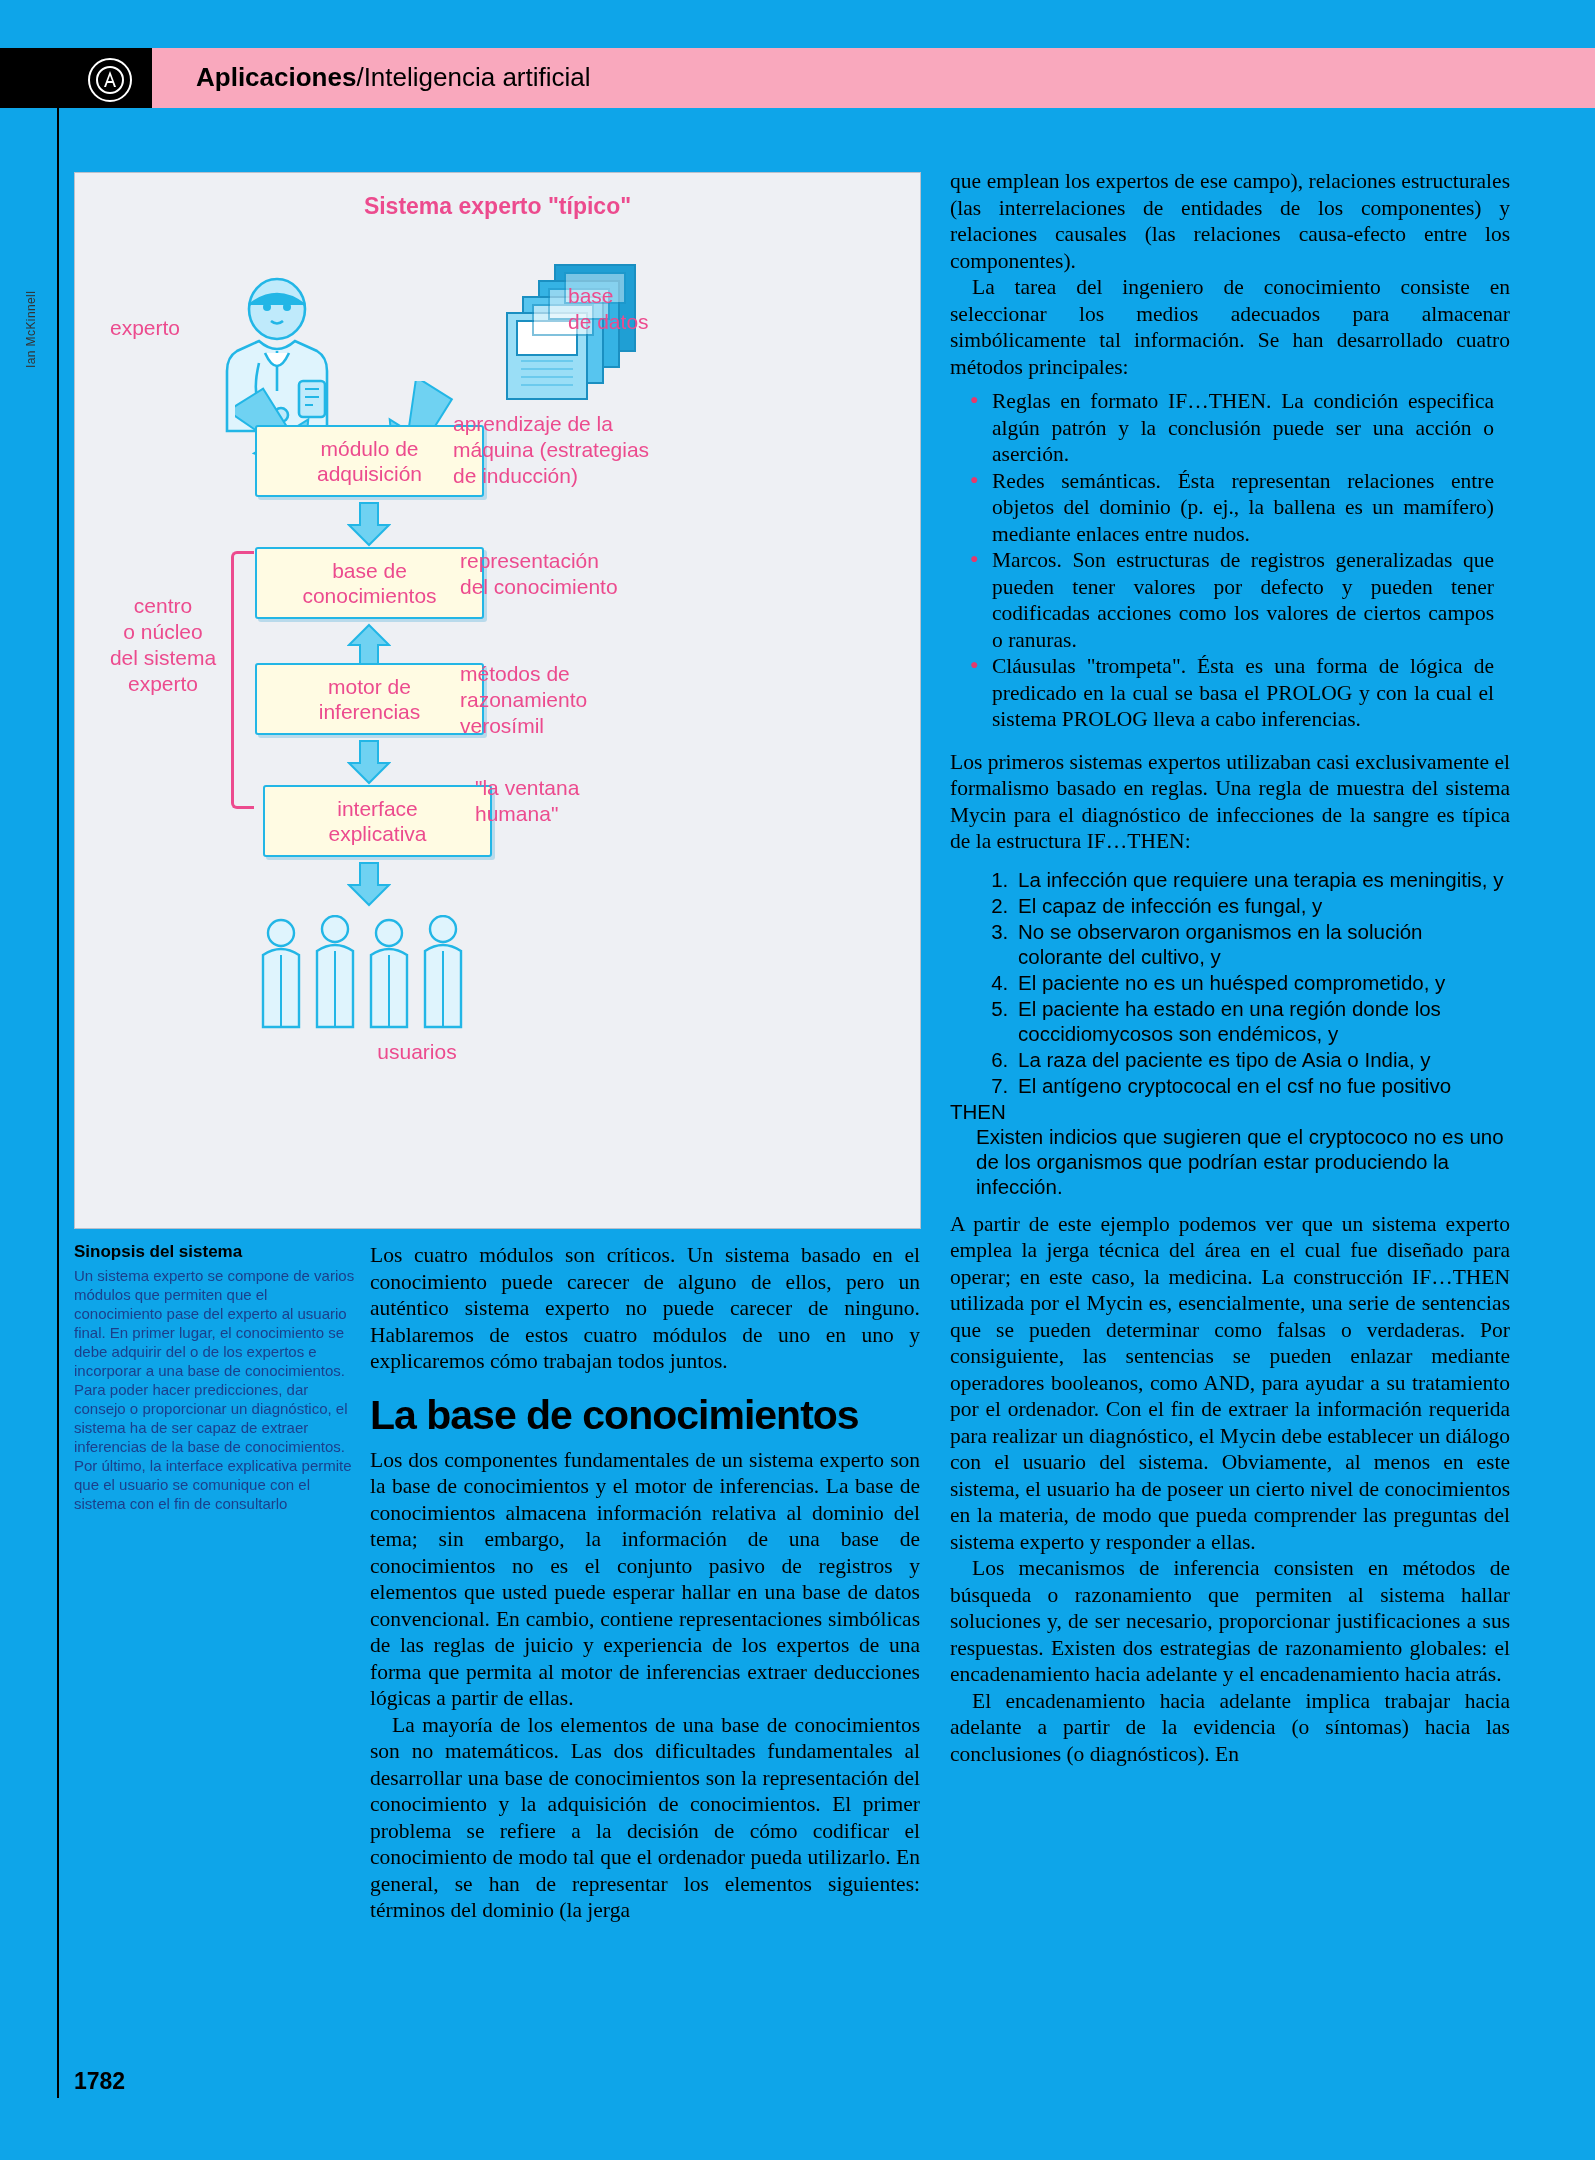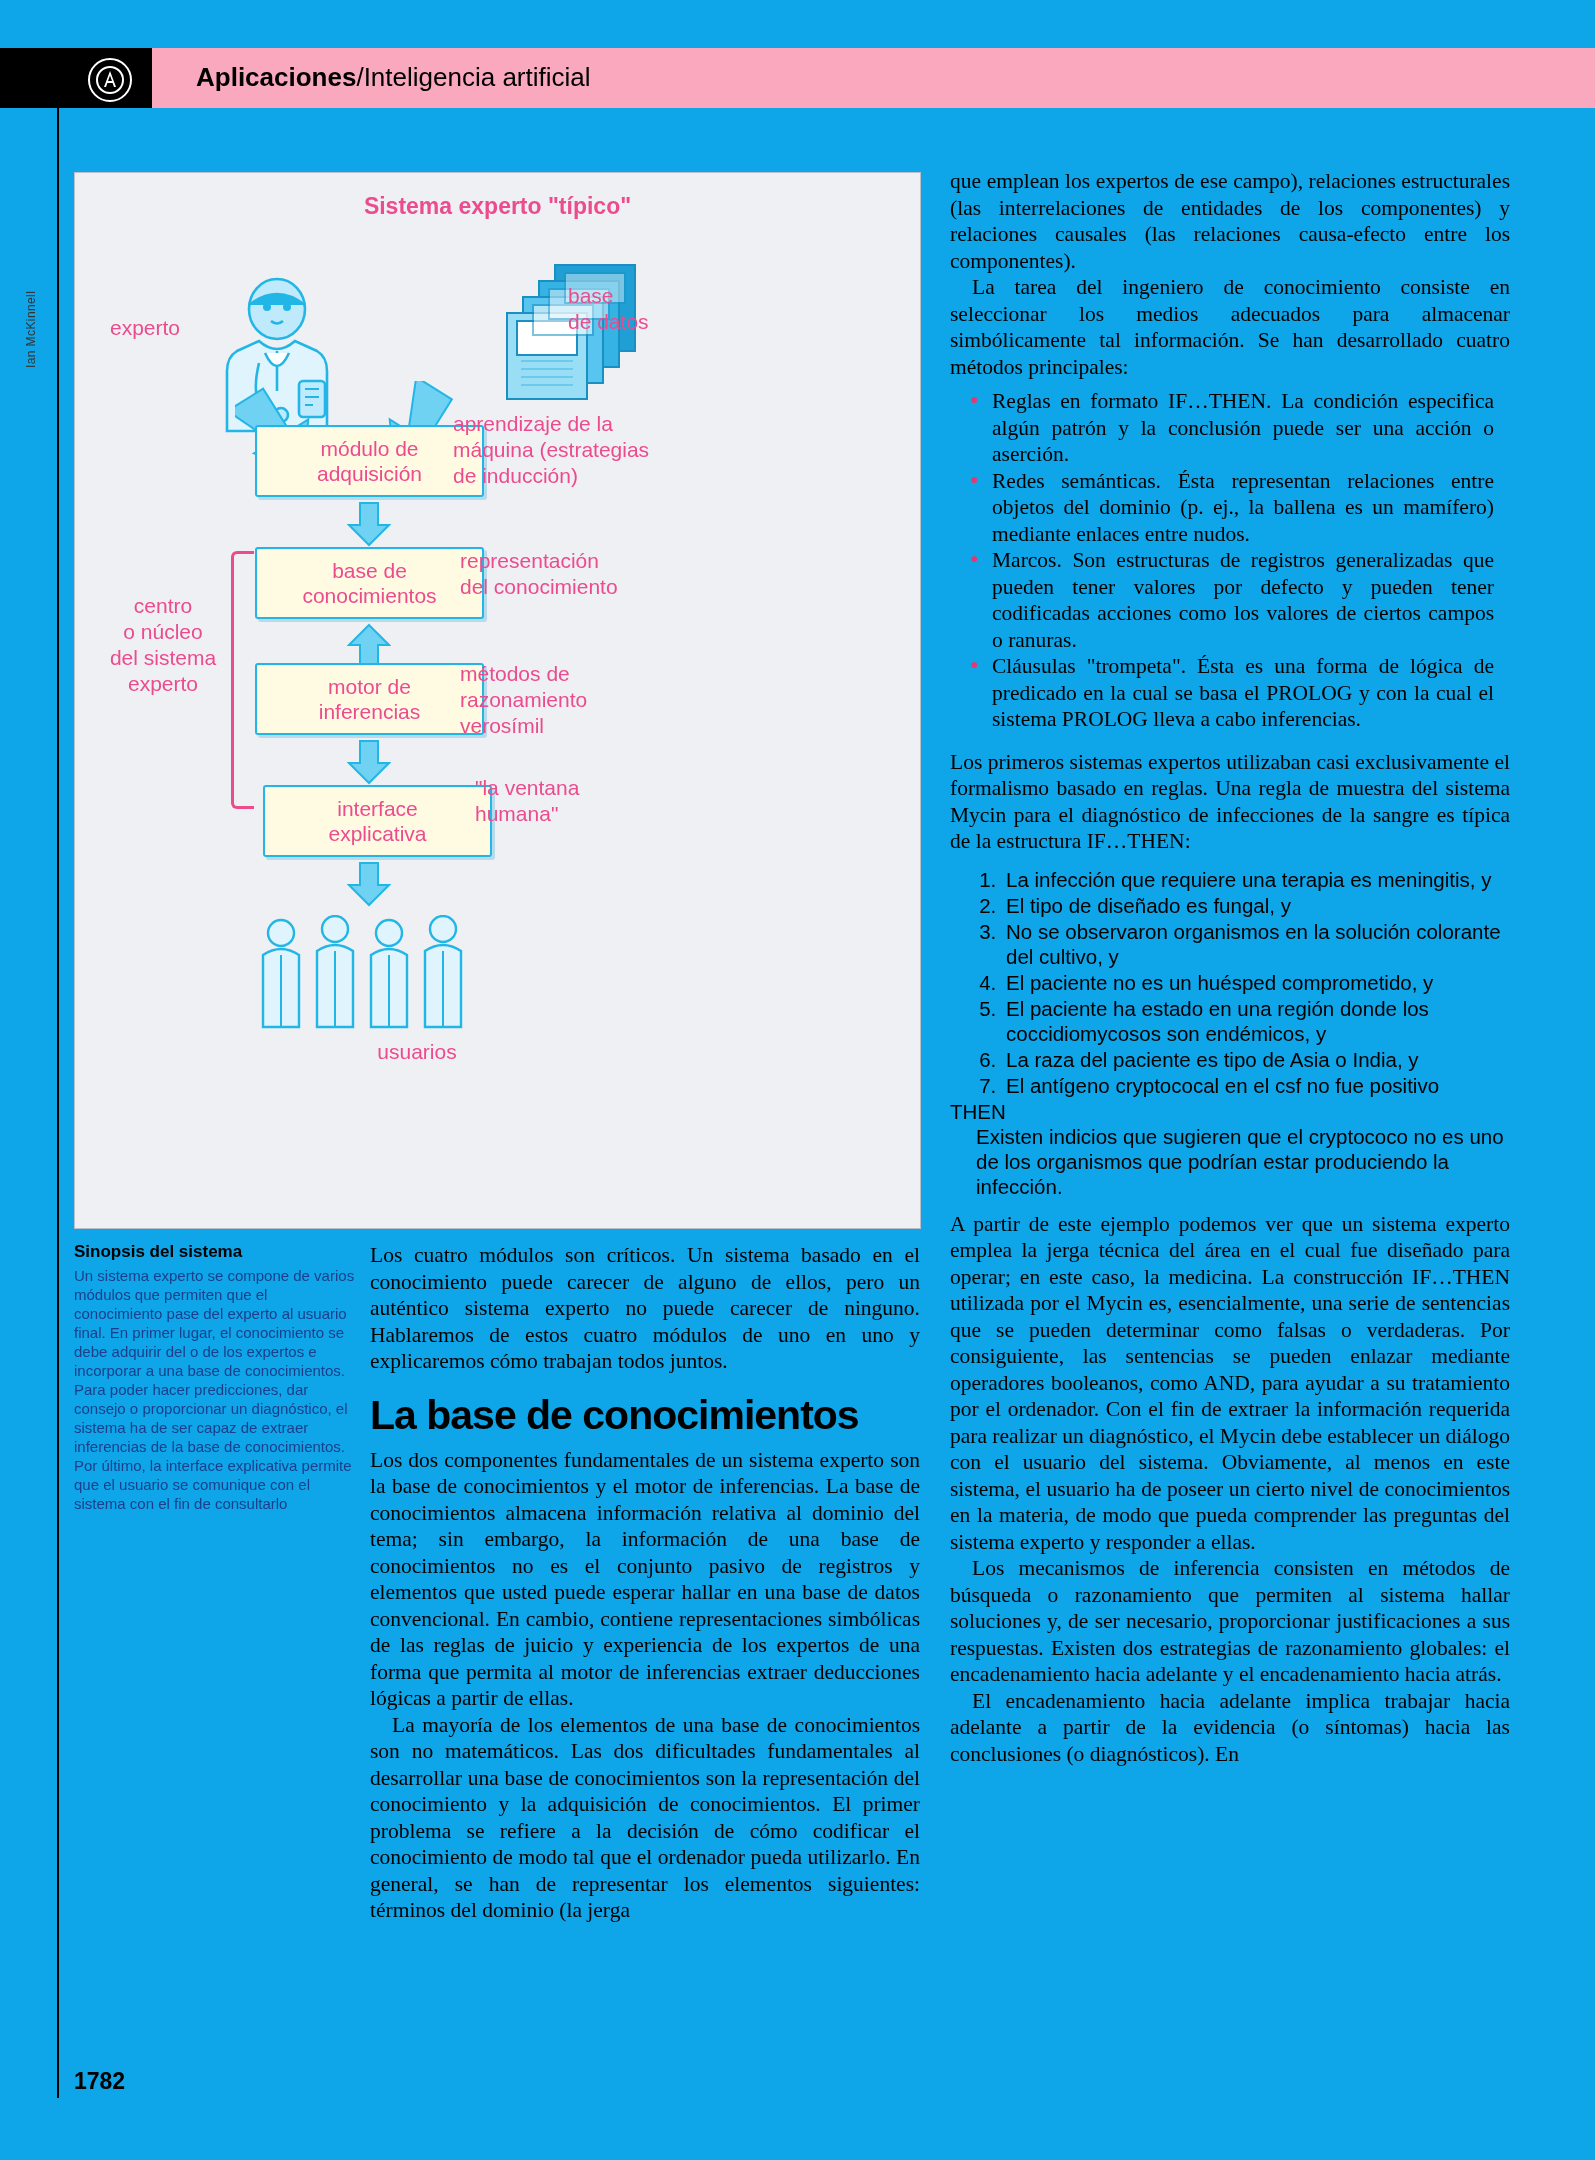--- a/index.html
+++ b/index.html
@@ -60,21 +60,21 @@
 
   .colmid{left:370px;top:1242px;width:550px;}
   .colright{left:950px;top:168px;width:560px;}
 
   .bullets{margin:16px;padding:0;list-style:none;}
   .bullets li{position:relative;padding-left:26px;margin:0;text-align:justify;}
   .bullets li:before{content:"\25CF";position:absolute;left:4px;top:-1px;color:#e23a6e;font-size:14px;}
 
   .ifthen{font-family:"Liberation Sans",sans-serif;font-size:20.5px;line-height:25px;text-align:left;}
   .ifthen ol{margin:2px 0 0 0;padding-left:52px;}
-  .ifthen ol li{margin:0 0 1px 0;padding-left:4px;}
+  .ifthen ol li{margin:0 0 1px 12px;padding-left:4px;}
   .ifthen .kw{display:block;}
   .ifthen .then-body{margin-left:26px;}
 
   .pageno{position:absolute;left:74px;top:2068px;font-family:"Liberation Sans",sans-serif;
           font-weight:bold;font-size:23px;}
 </style>
 </head>
 <body>
 
 <div class="page">
@@ -248,21 +248,21 @@
       <li>Redes semánticas. Ésta representan relaciones entre objetos del dominio (p. ej., la ballena es un mamífero) mediante enlaces entre nudos.</li>
       <li>Marcos. Son estructuras de registros generalizadas que pueden tener valores por defecto y pueden tener codificadas acciones como los valores de ciertos campos o ranuras.</li>
       <li>Cláusulas "trompeta". Ésta es una forma de lógica de predicado en la cual se basa el PROLOG y con la cual el sistema PROLOG lleva a cabo inferencias.</li>
     </ul>
 
     <p class="noind" style="margin-top:10px;">Los primeros sistemas expertos utilizaban casi exclusivamente el formalismo basado en reglas. Una regla de muestra del sistema Mycin para el diagnóstico de infecciones de la sangre es típica de la estructura IF…THEN:</p>
 
     <div class="ifthen" style="margin-top:12px;">
       <ol>
         <li>La infección que requiere una terapia es meningitis, y</li>
-        <li>El tipo de diseñado es fungal, y</li>
+        <li>El capaz de infección es fungal, y</li>
         <li>No se observaron organismos en la solución colorante del cultivo, y</li>
         <li>El paciente no es un huésped comprometido, y</li>
         <li>El paciente ha estado en una región donde los coccidiomycosos son endémicos, y</li>
         <li>La raza del paciente es tipo de Asia o India, y</li>
         <li>El antígeno cryptococal en el csf no fue positivo</li>
       </ol>
       <span class="kw">THEN</span>
       <div class="then-body">Existen indicios que sugieren que el cryptococo no es uno de los organismos que podrían estar produciendo la infección.</div>
     </div>
 

